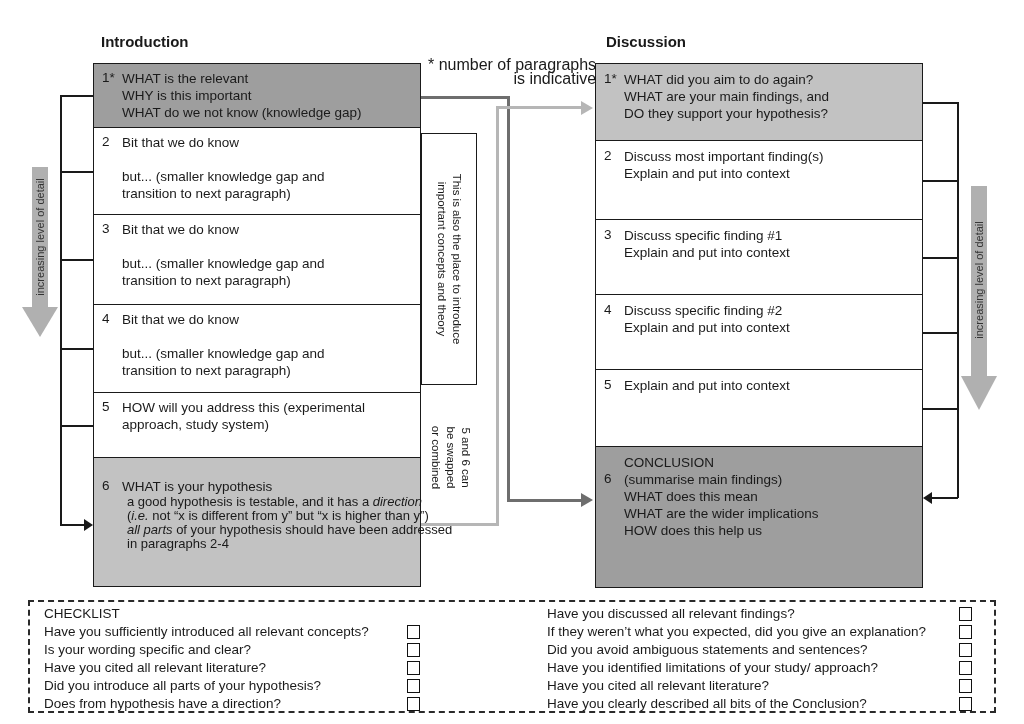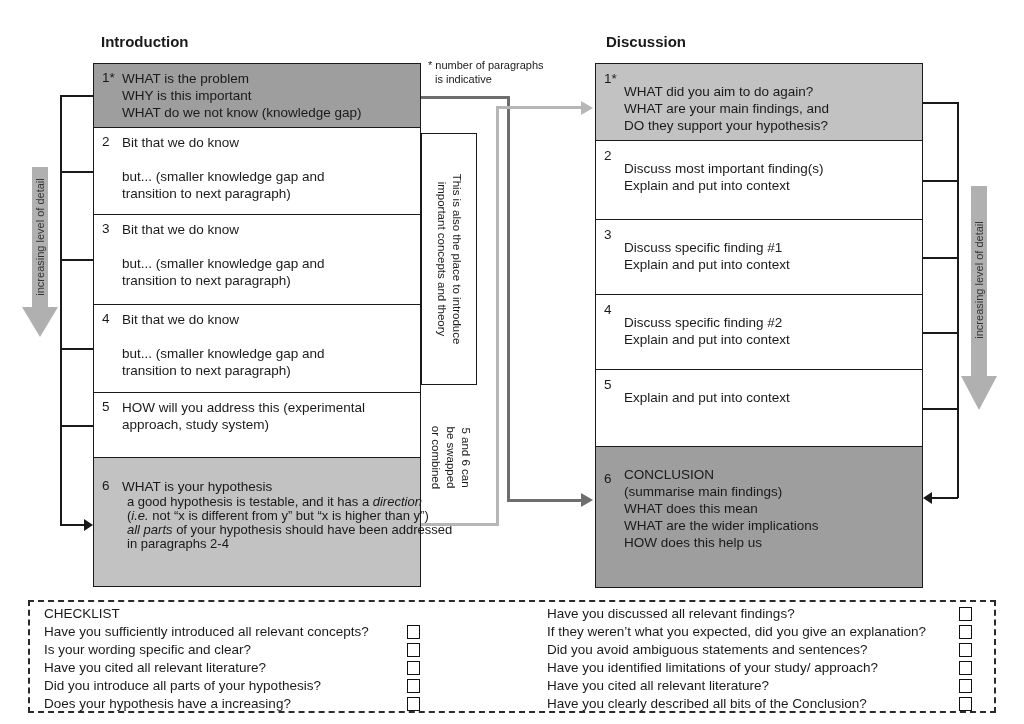--- a/index.html
+++ b/index.html
@@ -7,39 +7,39 @@
     font-family:"Liberation Sans", sans-serif;color:#1a1a1a;overflow:hidden;}
 
   .heading{position:absolute;font-size:15px;font-weight:bold;}
 
   .box{position:absolute;box-sizing:border-box;border:1.5px solid #1a1a1a;background:#ffffff;}
   .fill-dark{background:#9e9e9e;}
   .fill-light{background:#c2c2c2;}
   .num{position:absolute;left:8px;font-size:13.5px;}
   .blines{margin-left:28px;font-size:13.5px;line-height:17px;white-space:nowrap;}
   .ibox .num{top:6px;}  .ibox .blines{padding-top:6px;}
-  .dbox .num{top:7px;}  .dbox .blines{padding-top:19px;}
+  .dbox .num{top:7px;}  .dbox .blines{padding-top:7px;}
   .pad6i .num{top:20px;} .pad6i .blines{padding-top:20px;}
   .pad6d .num{top:24px;} .pad6d .blines{}
   .rich{margin-left:33px;font-size:13px;line-height:14px;white-space:nowrap;}
 
   .line{position:absolute;background:#1a1a1a;}
   .cline-dark{position:absolute;background:#6e6e6e;}
   .cline-light{position:absolute;background:#b6b6b6;}
 
   .tri{position:absolute;width:0;height:0;}
 
   .bigarrow-body{position:absolute;background:#b0b0b0;}
   .vlabel-up{position:absolute;transform:rotate(-90deg);font-size:11px;color:#333;
     text-align:center;line-height:18px;}
   .vnote{position:absolute;transform:rotate(90deg);font-size:11.5px;line-height:15px;
     text-align:center;color:#1a1a1a;}
   .notebox{position:absolute;box-sizing:border-box;border:1.5px solid #1a1a1a;background:#fff;}
 
-  .footnote{position:absolute;font-size:11px;line-height:14px;}
+  .footnote{position:absolute;font-size:16px;line-height:14px;text-align:right;}
   .footnote .fn2{margin-left:7px;}
 
   #checklist{position:absolute;left:28px;top:600px;width:968px;height:113px;
     box-sizing:border-box;border:2px dashed #2a2a2a;}
   .clcol{position:absolute;top:4px;}
   .clrow{position:relative;height:18px;font-size:13.5px;white-space:nowrap;}
   .cltitle{font-size:13.5px;height:18px;}
   .clbox{position:absolute;top:1px;width:13px;height:14px;box-sizing:border-box;
     border:1.5px solid #111;background:#fff;}
   #cl-left{left:14px;width:400px;}
@@ -56,21 +56,21 @@
   <div class="heading" style="left:606px;top:33px;">Discussion</div>
 
   <div class="footnote" style="left:428px;top:58px;">
     <div>* number of paragraphs</div>
     <div class="fn2">is indicative</div>
   </div>
 
   <div class="box ibox fill-dark" style="left:93px;top:63px;width:328px;height:65px;">
     <span class="num">1*</span>
     <div class="blines">
-        <div>WHAT is the problem</div>
+        <div>WHAT is the relevant</div>
         <div>WHY is this important</div>
         <div>WHAT do we not know (knowledge gap)</div>
       </div>
   </div>
   <div class="box ibox" style="left:93px;top:126.5px;width:328px;height:88.5px;">
     <span class="num">2</span>
     <div class="blines">
         <div>Bit that we do know</div>
         <div>&nbsp;</div>
         <div>but... (smaller knowledge gap and</div>
@@ -223,21 +223,21 @@
       </div>
       <div class="clrow">
         <span>Have you cited all relevant literature?</span>
         <span class="clbox"></span>
       </div>
       <div class="clrow">
         <span>Did you introduce all parts of your hypothesis?</span>
         <span class="clbox"></span>
       </div>
       <div class="clrow">
-        <span>Does your hypothesis have a increasing?</span>
+        <span>Does from hypothesis have a direction?</span>
         <span class="clbox"></span>
       </div>
     </div>
     <div class="clcol" id="cl-right">
       <div class="clrow">
         <span>Have you discussed all relevant findings?</span>
         <span class="clbox"></span>
       </div>
       <div class="clrow">
         <span>If they weren’t what you expected, did you give an explanation?</span>

